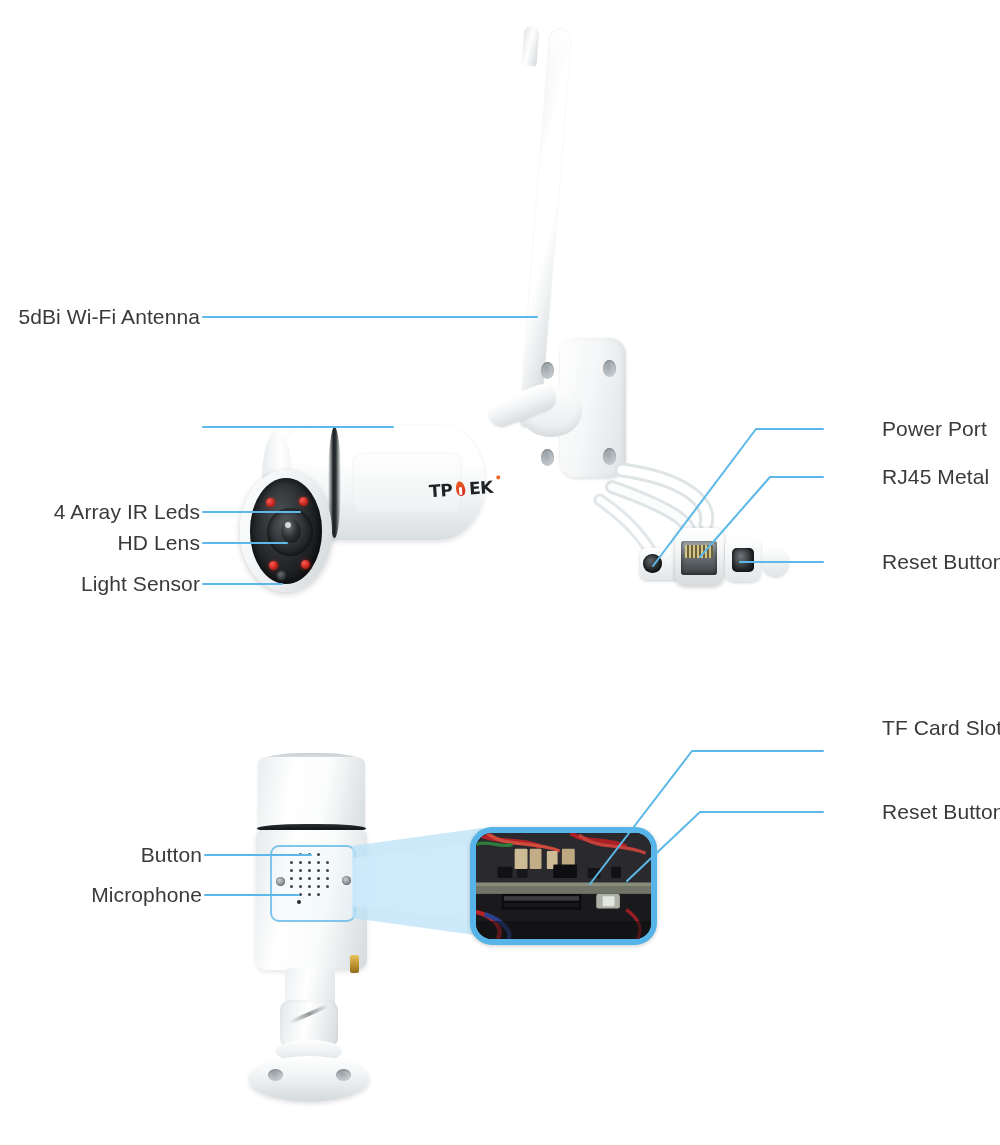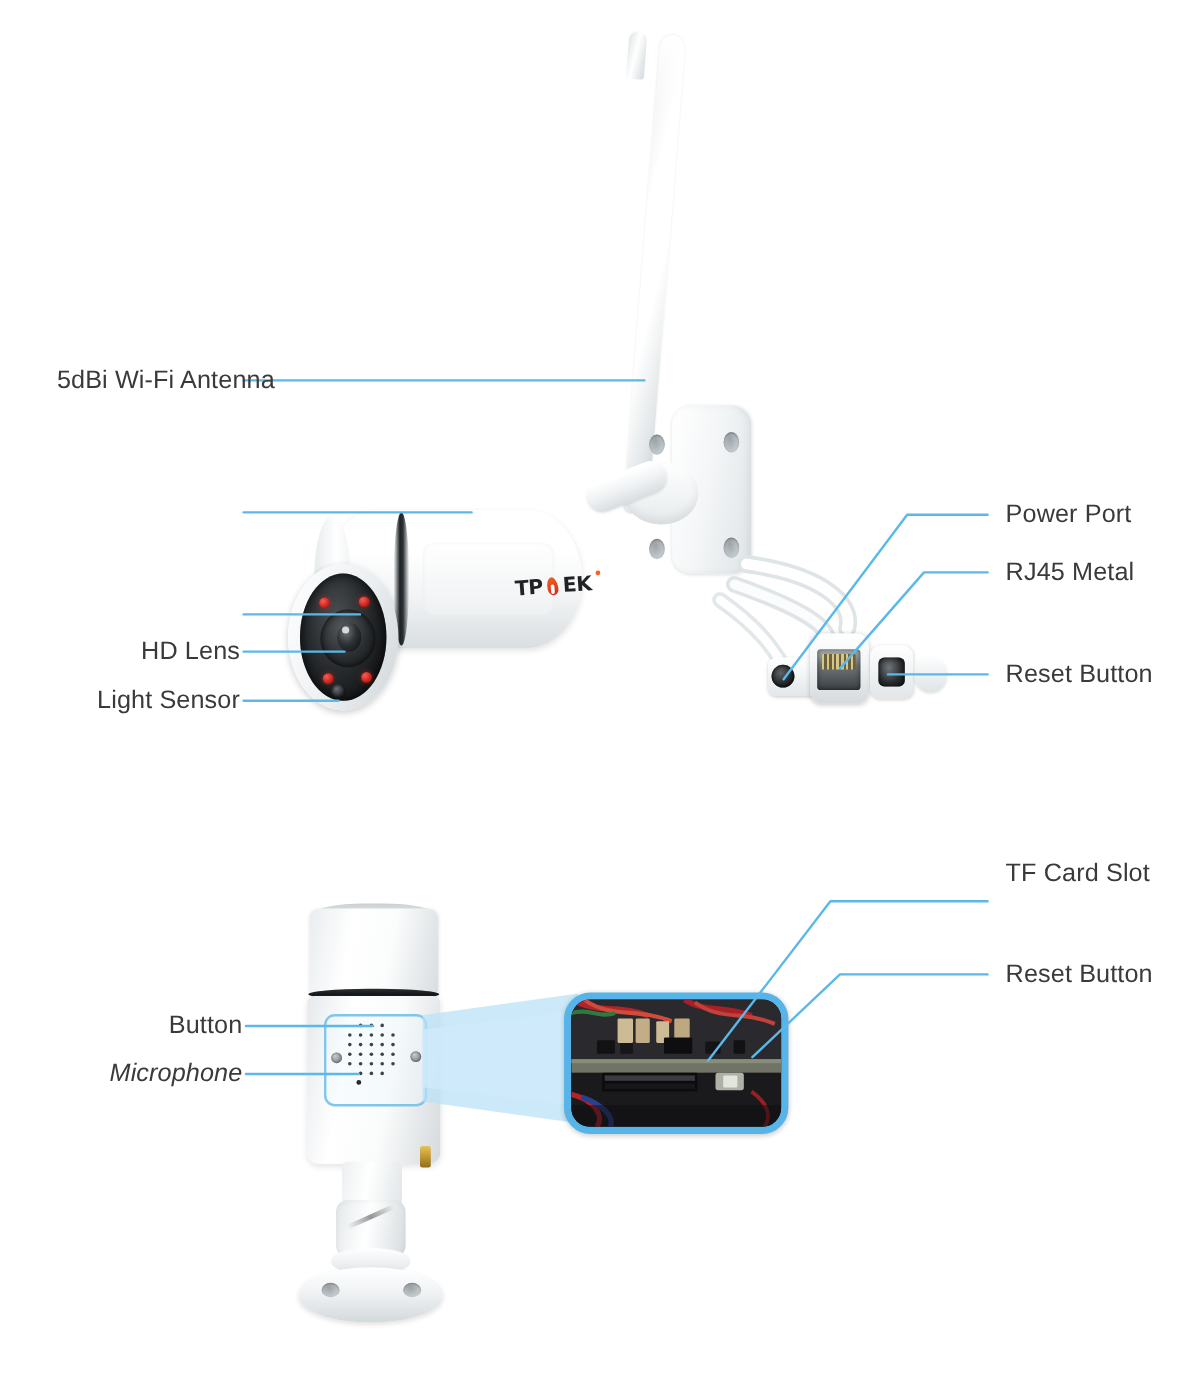--- a/index.html
+++ b/index.html
@@ -14,21 +14,21 @@
   
   .lbl{
     position:absolute;
     color:#3a3a3a;
     font-size:21px;
     line-height:24px;
     white-space:nowrap;
     letter-spacing:.1px;
   }
   .lbl.r{text-align:right;}
-  .lbl.l{text-align:right;}
+  .lbl.l{text-align:right;margin-left:44px;}
 
   
   #leaders{position:absolute;left:0;top:0;width:1000px;height:1145px;pointer-events:none;}
 
   .antenna{
     position:absolute;
     left:519px;top:28px;
     width:21px;height:400px;
     background:linear-gradient(100deg,#d8dcde 0%,#ffffff 28%,#ffffff 55%,#e3e7e9 82%,#c9ced1 100%);
     border-radius:11px 11px 6px 6px;
@@ -488,27 +488,28 @@
         <rect x="118" y="56" width="11" height="9" fill="#e3e6de" rx="1"></rect>
 
         <path d="M0 70 C 18 74, 26 86, 20 94" stroke="#b5232a" stroke-width="4" fill="none"></path>
         <path d="M8 72 C 26 78, 34 88, 30 94" stroke="#2b3f8f" stroke-width="4" fill="none"></path>
         <path d="M140 68 C 152 76, 156 86, 150 94" stroke="#9c1d24" stroke-width="3" fill="none"></path>
         <rect x="0" y="78" width="163" height="16" fill="#0f0f11" opacity="0.55"></rect>
       </svg>
     </div>
   </div>
 
-  <div class="lbl r" style="left:0px;top:305px;width:200px;padding-left:29px;">5dBi Wi-Fi Antenna</div>
+  <div class="lbl r" style="left:0px;top:305px;width:200px;">5dBi Wi-Fi Antenna</div>
+  <div class="lbl r" style="left:0px;top:500px;width:200px;">4 Array IR Leds</div>
   <div class="lbl r" style="left:0px;top:572px;width:200px;">Light Sensor</div>
   <div class="lbl r" style="left:0px;top:531px;width:200px;">HD Lens</div>
 
   <div class="lbl l" style="left:838px;top:417px;">Power Port</div>
   <div class="lbl l" style="left:838px;top:465px;">RJ45 Metal</div>
   <div class="lbl l" style="left:838px;top:550px;">Reset Button</div>
 
   <div class="lbl r" style="left:0px;top:843px;width:202px;">Button</div>
-  <div class="lbl r" style="left:0px;top:883px;width:202px;font-style:italic;">Microphone</div>
+  <div class="lbl r" style="left:0px;top:883px;width:202px;">Microphone</div>
 
   <div class="lbl l" style="left:838px;top:716px;">TF Card Slot</div>
   <div class="lbl l" style="left:838px;top:800px;">Reset Button</div>
 
 </div>
 
 </body></html>

